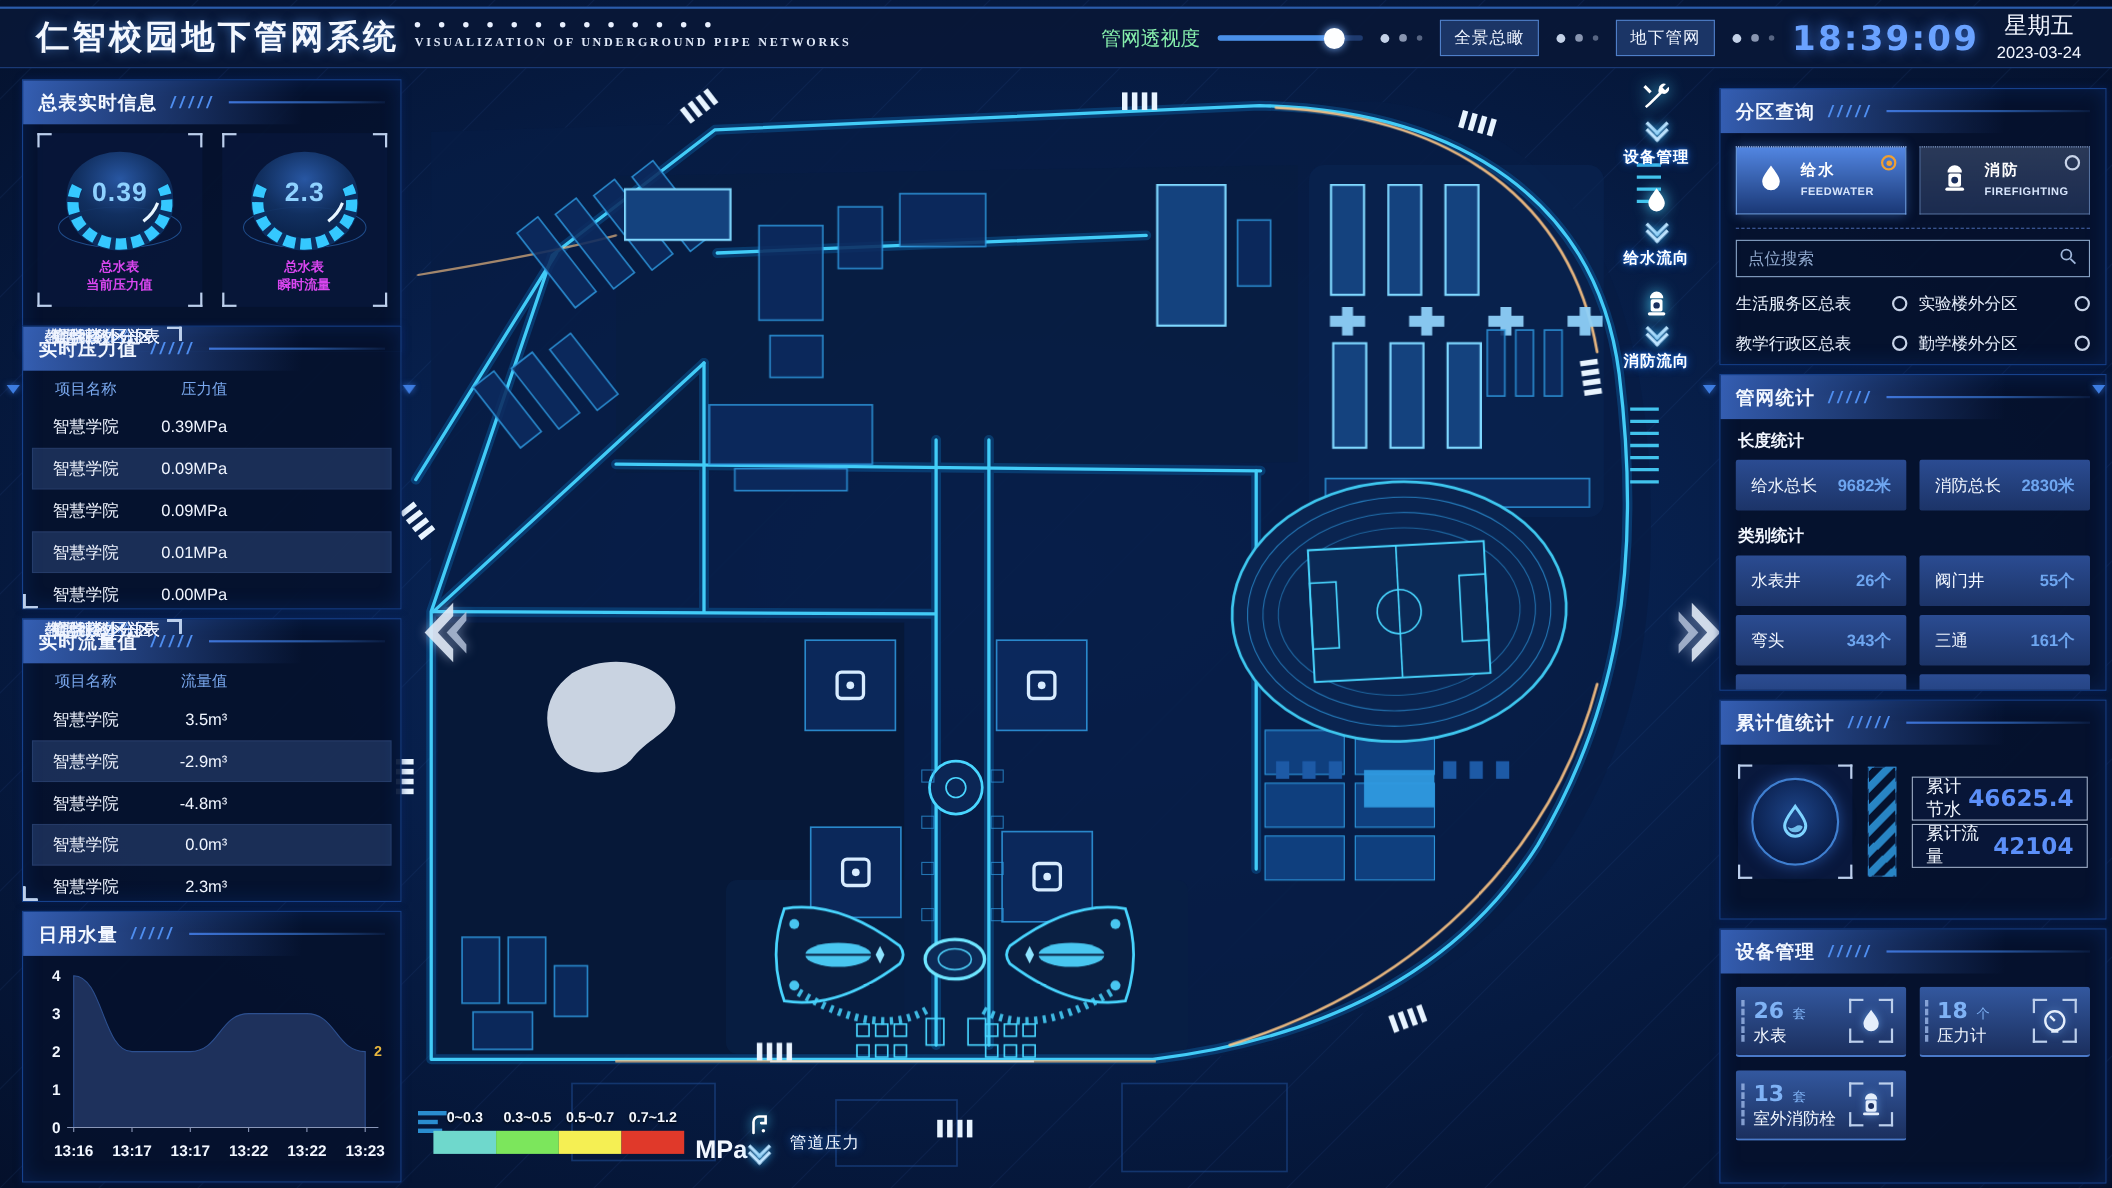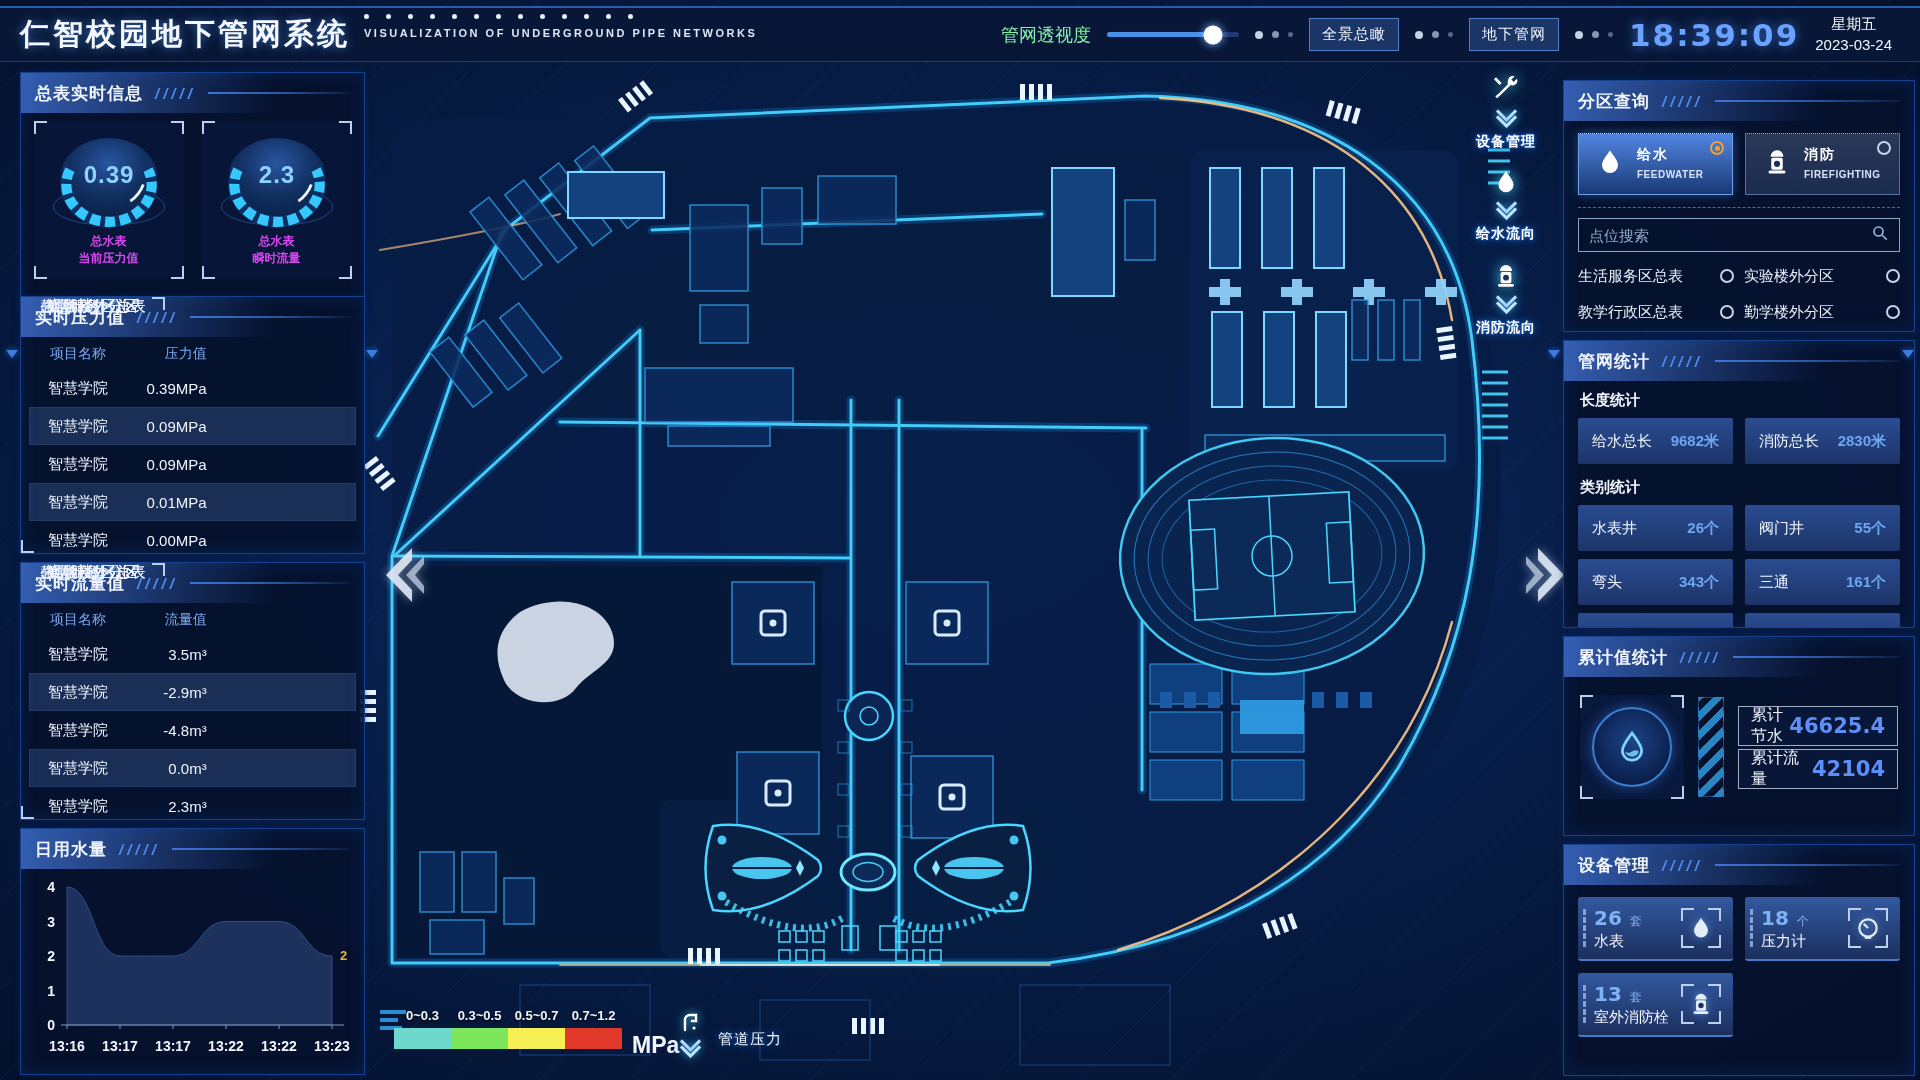--- a/index.html
+++ b/index.html
@@ -10,21 +10,21 @@
   
   .map-svg { position:absolute; left:0; top:0; width:1920px; height:1080px; }
   .bd { fill:#0c2a5e; stroke:#2f9ae0; stroke-width:1.5; fill-opacity:.88; stroke-opacity:.85; }
   .bb { fill:#14427e; stroke:#7fd8ff; stroke-width:2; }
   .pl { fill:none; stroke:#2f9ae0; opacity:.7; }
   .ct { fill:#0f3f7e; stroke:#2f9ae0; }
 
   
   .top-bar { position:absolute; left:0; top:6px; right:0; height:56px; background:rgba(8,23,55,.94);
     border-top:2px solid #2b5cab; border-bottom:1px solid #1d3e7c; z-index:30; display:flex; align-items:center; }
-  .title-wrap { display:flex; align-items:flex-start; margin-left:20px; gap:14px; }
+  .title-wrap { display:flex; align-items:center; margin-left:33px; gap:14px;font-family:Liberation Serif, serif; }
   .app-title { font-size:30px; font-weight:bold; color:#f4f8ff; letter-spacing:3px; text-shadow:0 0 10px rgba(90,160,255,.6); }
   .sub-wrap { padding-bottom:3px; }
   .dots-row { display:flex; gap:17px; margin-bottom:4px; }
   .dots-row i { width:5px; height:5px; border-radius:50%; background:#e8f0ff; }
   .app-sub { font-size:11px; color:#dfe8f8; letter-spacing:2.5px; font-weight:bold; }
   .hdr-right { position:absolute; right:28px; top:0; bottom:0; display:flex; align-items:center; gap:16px; }
   .slider-label { font-size:18px; color:#86efac; }
   .slider { width:132px; height:5px; background:#1e3a6e; border-radius:3px; position:relative; }
   .slider .fill { position:absolute; left:0; top:0; bottom:0; width:80%; background:#4a90e8; border-radius:3px; }
   .slider .handle { position:absolute; left:80%; top:50%; transform:translate(-50%,-50%); width:19px; height:19px;
@@ -32,21 +32,21 @@
   .dots3 { display:flex; align-items:center; gap:9px; }
   .dots3 i { border-radius:50%; background:#cfdcf2; }
   .dots3 i:nth-child(1){ width:8px; height:8px; opacity:.95;}
   .dots3 i:nth-child(2){ width:7px; height:7px; opacity:.65;}
   .dots3 i:nth-child(3){ width:5px; height:5px; opacity:.4;}
   .hdr-btn { font-size:15px; color:#eef4ff; background:rgba(46,84,150,.5); border:1px solid #4f7fc8;
     padding:6px 12px; cursor:pointer; letter-spacing:1px; }
   .clock { font-family:"DejaVu Sans",sans-serif; font-size:31px; font-weight:bold; color:#6aa2ff; letter-spacing:2px;
     text-shadow:0 0 12px rgba(70,130,240,.7); }
   .date-block { text-align:center; color:#f2f6ff; line-height:1.35; }
-  .date-block .wd { font-size:15px; }
+  .date-block .wd { font-size:21px; }
   .date-block .dt { font-size:15px; }
 
   
   .panel { position:absolute; background:rgba(5,17,44,.92); border:1px solid #16418c;
     box-shadow:inset 0 0 18px rgba(20,80,190,.22), 0 0 6px rgba(10,40,110,.5); z-index:20; overflow:hidden; }
   .p-head { height:40px; display:flex; align-items:center; gap:12px; padding:0 14px; position:relative;
     background:linear-gradient(92deg, rgba(64,112,208,.8), rgba(64,112,208,.22) 52%, rgba(64,112,208,0) 74%); }
   .p-title { font-size:17px; font-weight:bold; color:#f2f7ff; letter-spacing:1px; }
   .p-slashes { color:#4f8ef0; font-weight:bold; font-style:italic; letter-spacing:4px; font-size:15px; }
   .p-line { flex:1; height:2px; background:linear-gradient(90deg,#3e74d8,#27559e 55%, rgba(40,85,160,.15)); }

